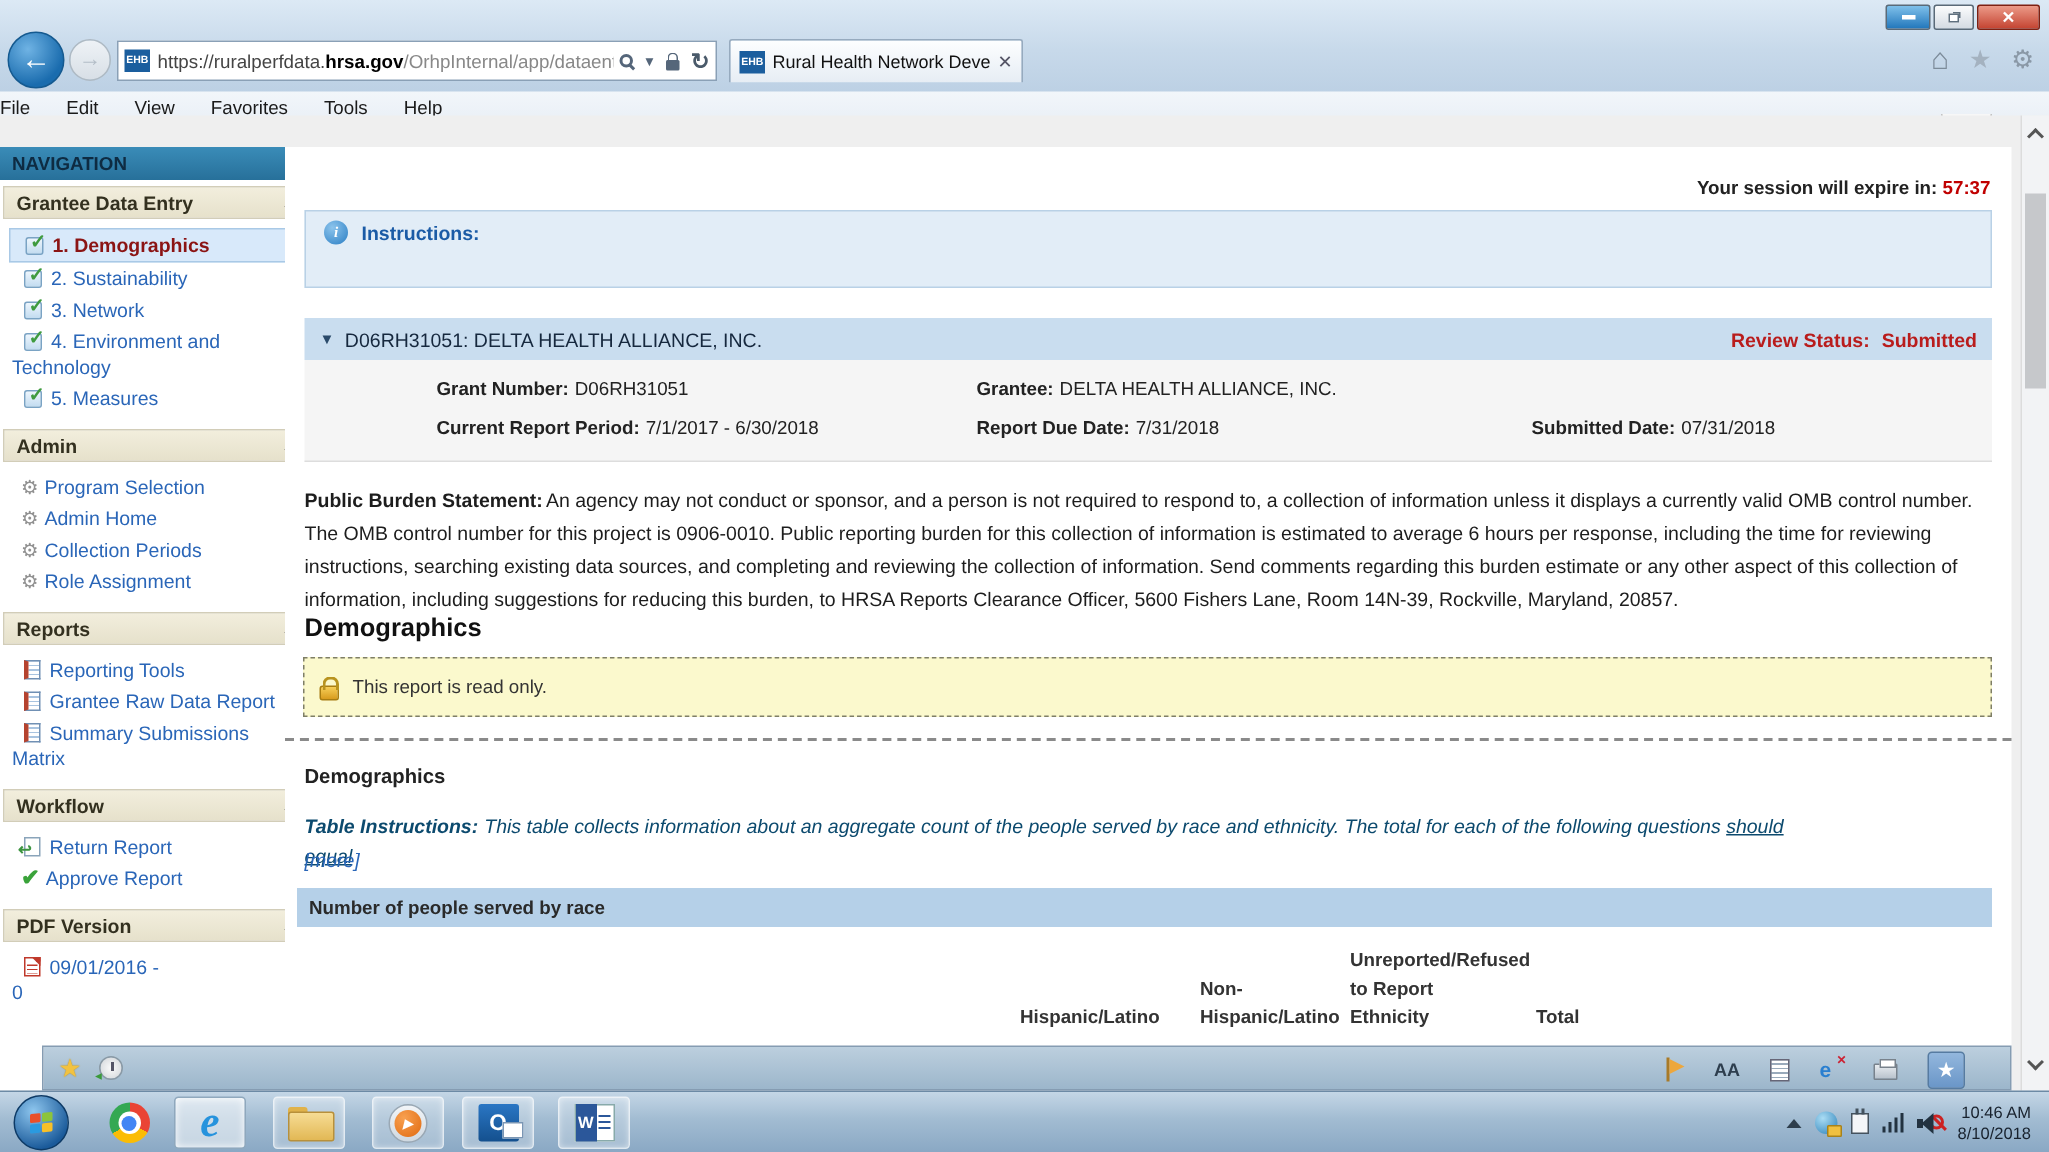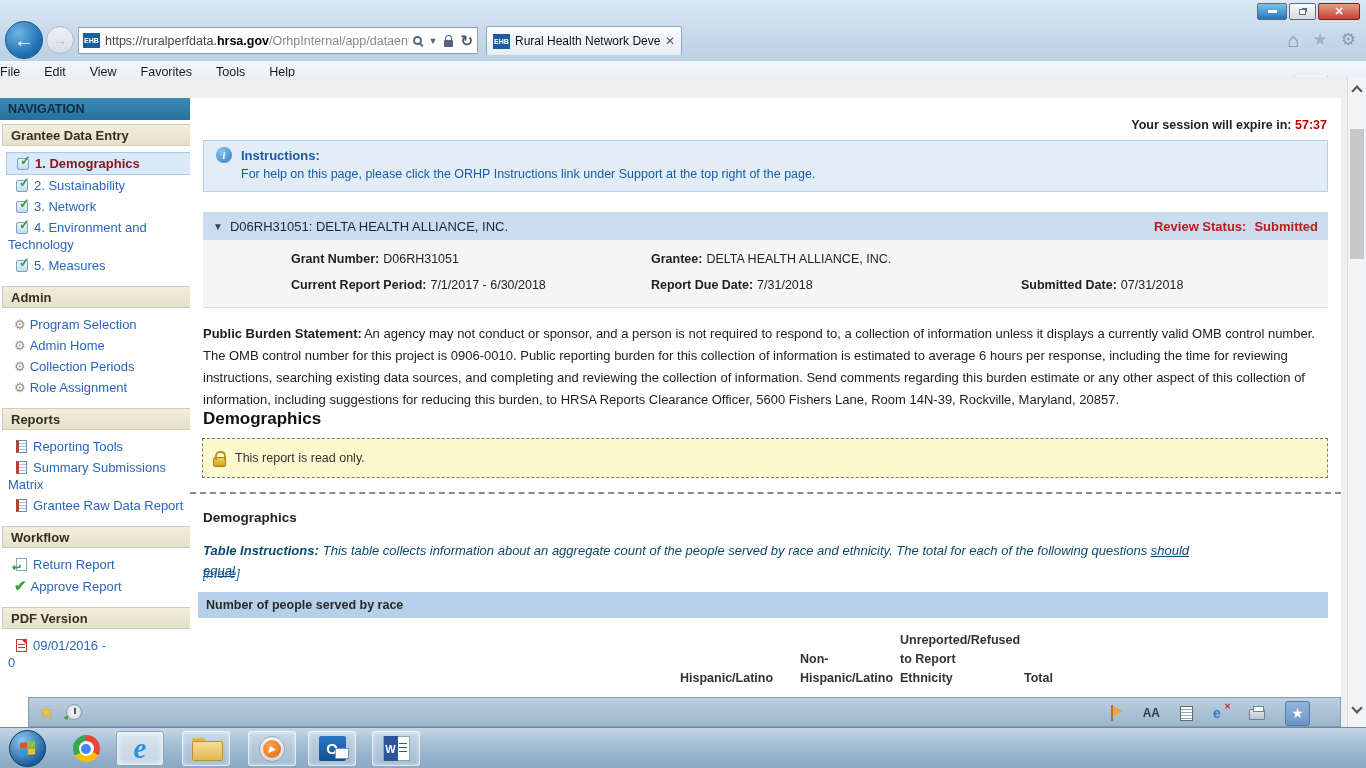--- a/index.html
+++ b/index.html
@@ -353,22 +353,22 @@
       <li><span class="icon-gear">⚙</span><span>Role Assignment</span></li>
     </ul>
 
     <div class="acc-header">
       <span>Reports</span>
         <span class="grow"></span>
       <span class="acc-arrow">▲</span>
     </div>
     <ul class="nav-list">
       <li><span class="ic icon-report"></span><span>Reporting Tools</span></li>
+      <li><span class="ic icon-report"></span><span>Grantee Raw Data Report</span></li>
       <li><span class="ic icon-report"></span><span>Summary Submissions Matrix</span></li>
-      <li><span class="ic icon-report"></span><span>Grantee Raw Data Report</span></li>
     </ul>
 
     <div class="acc-header">
       <span>Workflow</span>
         <span class="grow"></span>
       <span class="acc-arrow">▲</span>
     </div>
     <ul class="nav-list">
       <li><span class="ic icon-return"></span><span>Return Report</span></li>
       <li><span class="icon-approve">✔</span><span>Approve Report</span></li>
@@ -388,21 +388,20 @@
     <div class="session">
       <span>Your session will expire in:</span>
       <span class="time">57:37</span>
     </div>
 
     <div class="instructions">
       <div class="row1">
         <span class="info-icon">i</span>
         <span class="ititle">Instructions:</span>
       </div>
-      <div class="itext">For help on this page, please click the ORHP Instructions link under Support at the top right of the page.</div>
     </div>
 
     <div class="grant-bar">
       <span class="grant-tri">▼</span>
       <span class="grant-title">D06RH31051: DELTA HEALTH ALLIANCE, INC.</span>
       <span class="review-status">
         <span>Review Status:</span><span class="val">Submitted</span>
       </span>
     </div>
 
@@ -489,13 +488,31 @@
   </div>
   <div class="tb-btn tb-framed" style="left:308px;">
     <span class="outlook-ic">O</span>
   </div>
   <div class="tb-btn tb-framed" style="left:372px;">
     <span class="word-ic">
         <i>W</i>
       </span>
   </div>
 
+  <div class="tray">
+    <span class="tray-up"></span>
+    <span class="net-ic"></span>
+    <span class="plug-ic"></span>
+    <span class="bars-ic">
+        <i></i>
+        <i></i>
+        <i></i>
+        <i></i>
+      </span>
+    <span class="mute-ic">
+        <span class="no"></span>
+      </span>
+    <div class="clock">
+      <div>10:46 AM</div>
+      <div>8/10/2018</div>
+    </div>
+  </div>
 </div>
 
 </body></html>

